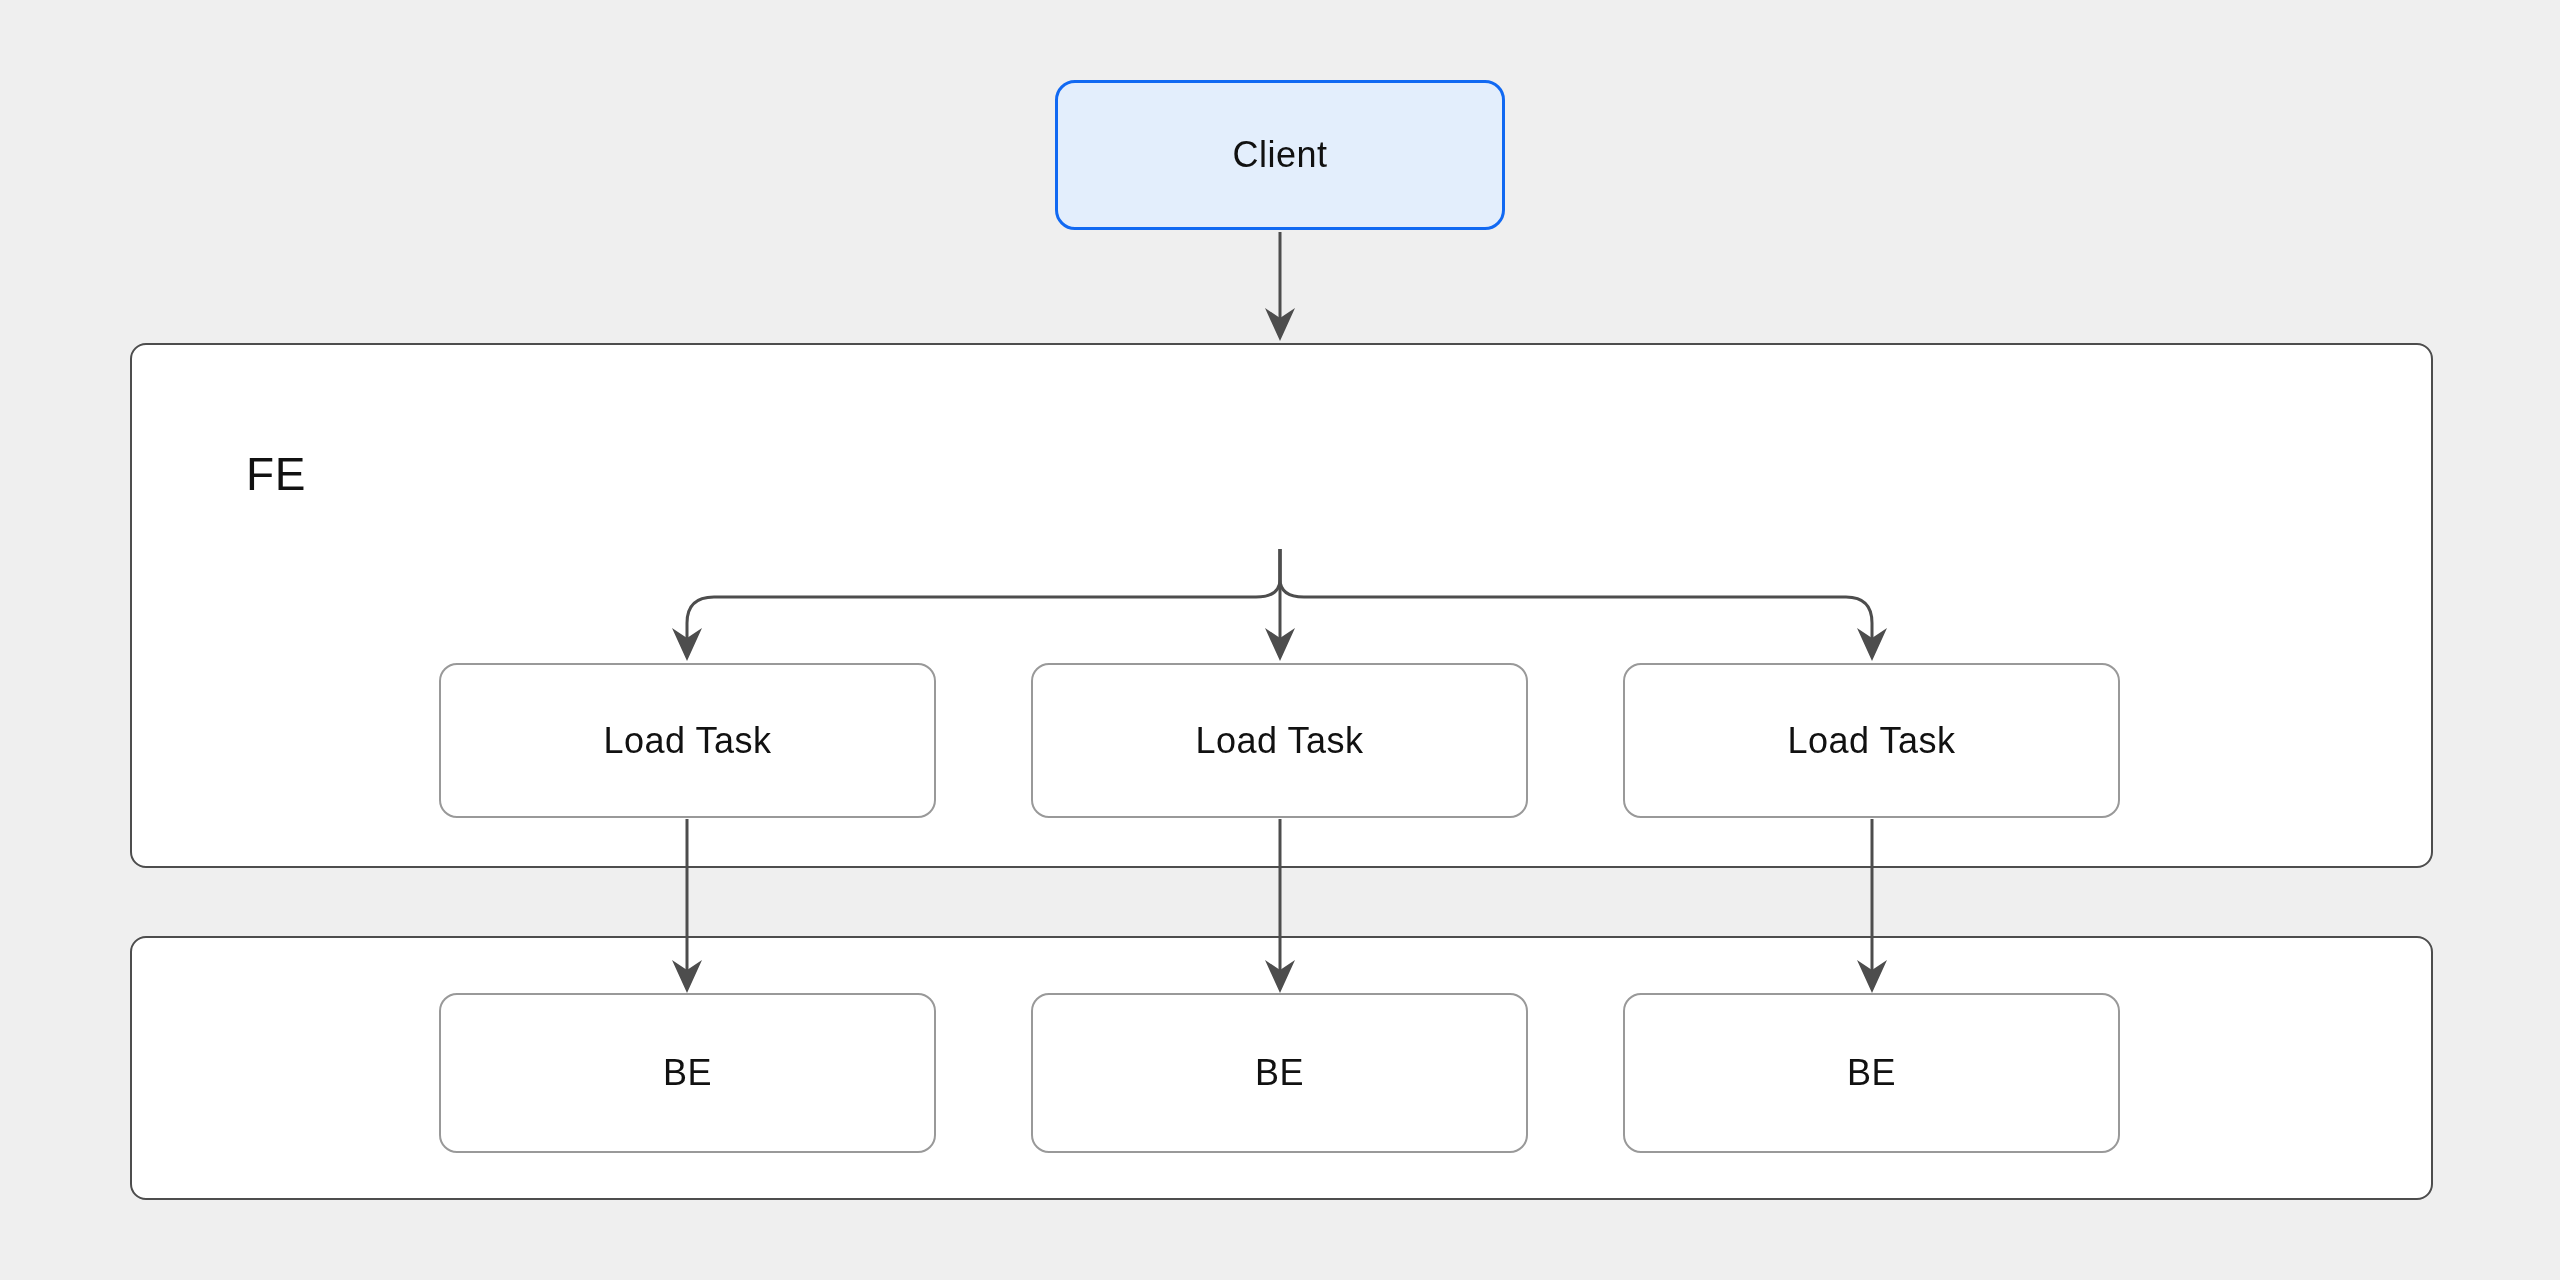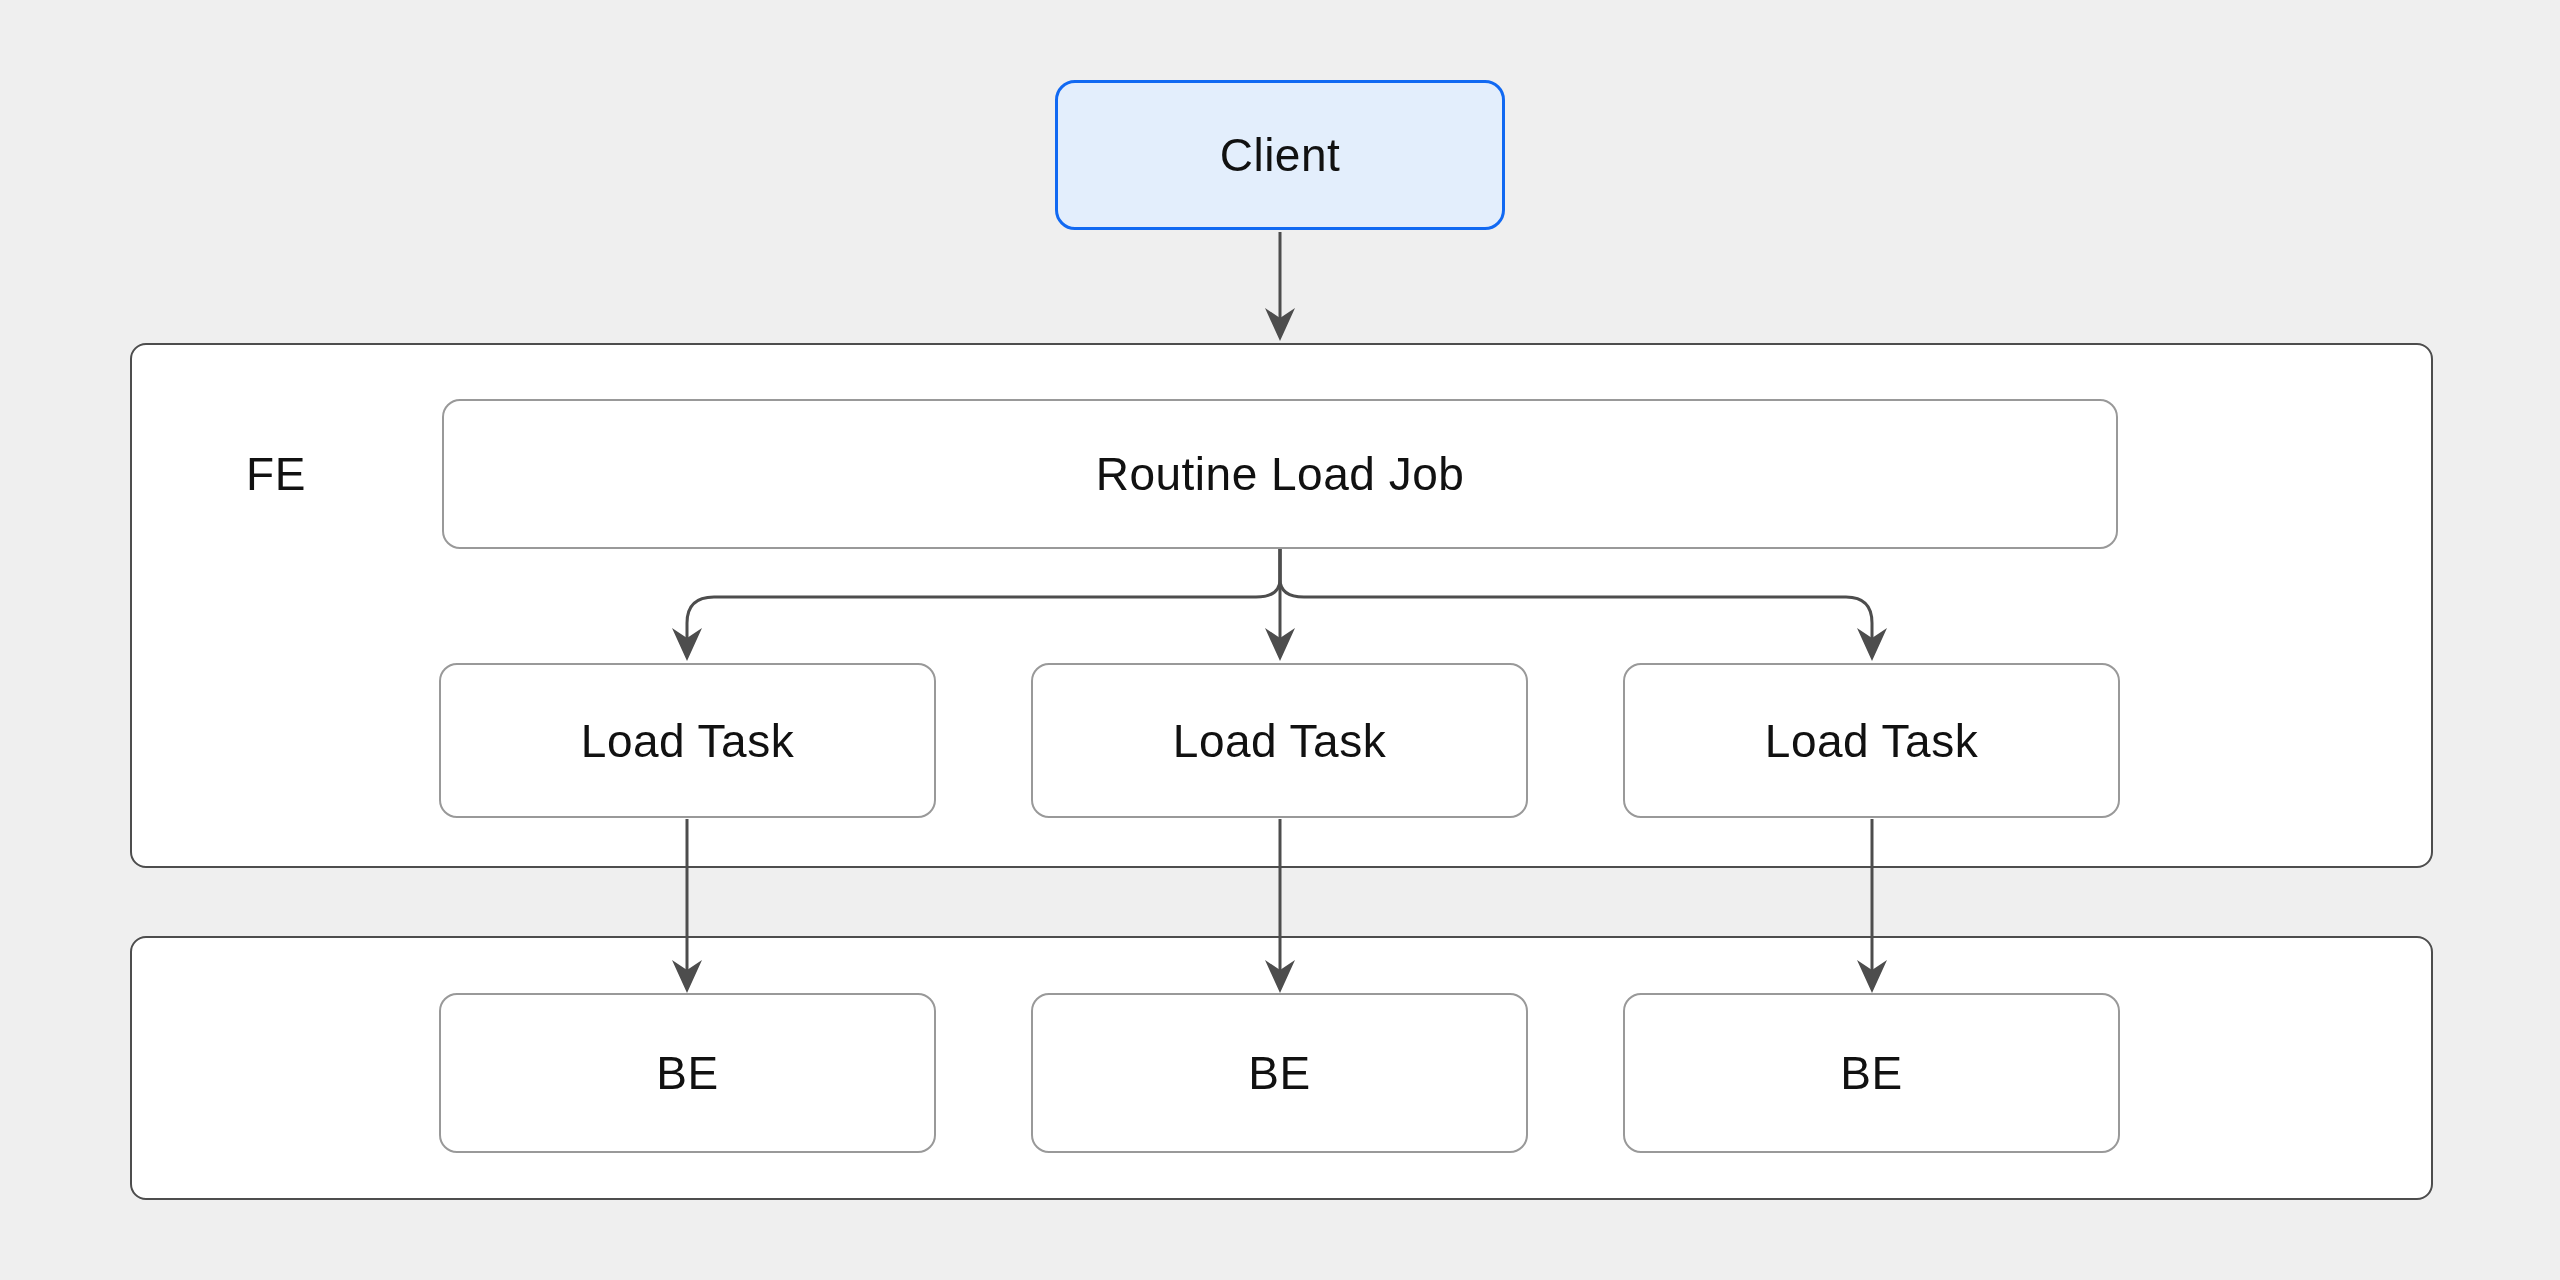--- a/index.html
+++ b/index.html
@@ -22,21 +22,21 @@
     width: 2560px; height: 1280px;
     background: var(--background);
     overflow: hidden;
   }
   .node, .group {
     position: absolute;
     display: flex;
     align-items: center;
     justify-content: center;
     color: var(--label);
-    font-size: 46px;
+    font-size: 36px;
     letter-spacing: 0.5px;
   }
   .group {
     background: var(--node_fill);
     border: 2.5px solid var(--group_border);
     border-radius: 16px;
   }
   .node {
     background: var(--node_fill);
     border: 2px solid var(--node_border);
@@ -91,23 +91,20 @@
 
 <div class="canvas">
 
   <div class="node client" id="client">
     <span>Client</span>
   </div>
 
   <div class="group" id="fe-group"></div>
   <div class="group-label" id="fe-label">FE</div>
 
-  <div class="node" id="routine-load-job">
-    <span>Routine Load Job</span>
-  </div>
 
   <div class="node" id="load-task-1">
     <span>Load Task</span>
   </div>
   <div class="node" id="load-task-2">
     <span>Load Task</span>
   </div>
   <div class="node" id="load-task-3">
     <span>Load Task</span>
   </div>

